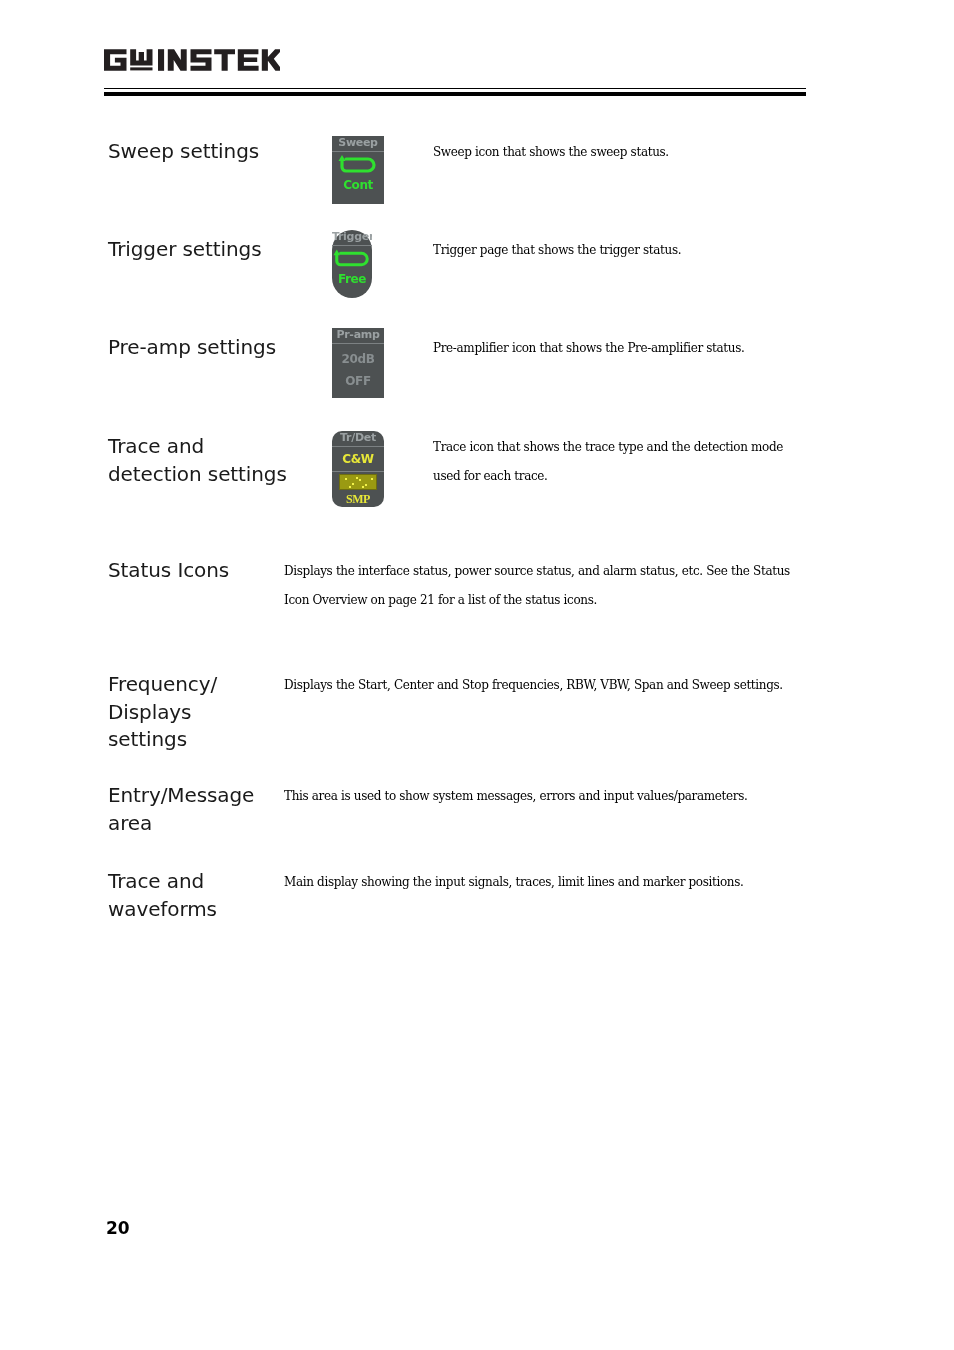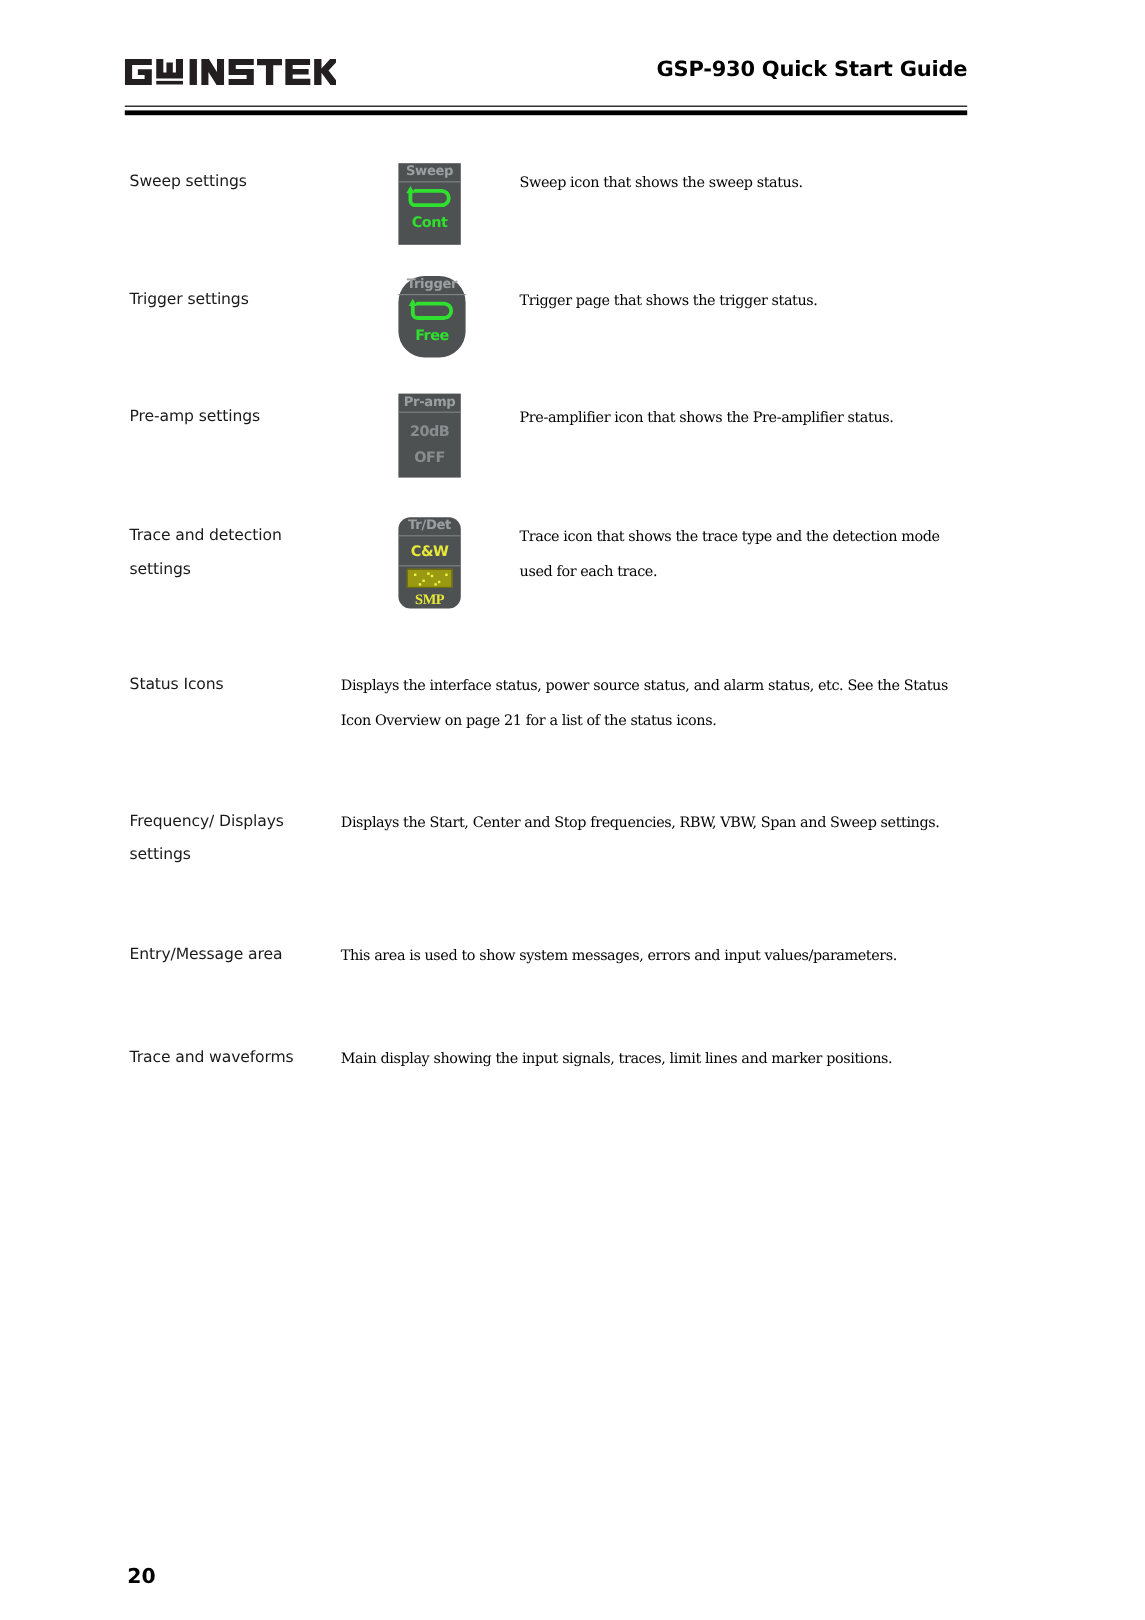--- a/index.html
+++ b/index.html
@@ -71,21 +71,21 @@
   .row {
     position: absolute;
     left: 0;
     width: 954px;
   }
   .label {
     position: absolute;
     left: 108px;
     width: 180px;
     font-family: "DejaVu Sans", sans-serif;
-    font-size: 13px;
+    font-size: 20px;
     line-height: 27.5px;
     color: #1a1a1a;
     letter-spacing: -0.1px;
   }
   .desc {
     position: absolute;
     font-family: "DejaVu Serif", serif;
     font-size: 12px;
     line-height: 28.5px;
     color: #000;
@@ -150,21 +150,21 @@
     position: absolute;
     width: 2px;
     height: 2px;
     background: #f2f24a;
   }
 
   
   #page-number {
     position: absolute;
     left: 106px;
-    top: 1304px;
+    top: 1218px;
     font-family: "DejaVu Sans", sans-serif;
     font-size: 17px;
     font-weight: bold;
     color: #000;
   }
 </style>
 </head>
 <body>
 
 <div id="header">
@@ -186,21 +186,20 @@
 
         <path d="M110.2 3.2 h20.8 v5.1 h-7.3 v16.5 h-6.1 v-16.5 h-7.4 z"></path>
 
         <path d="M133.8 3.2 h20.6 v5.0 h-14.5 v3.2 h13.3 v4.7 h-13.3 v3.6 h14.7 v5.1 h-20.8 z"></path>
 
         <path d="M157.8 3.2 h6.1 v7.9 l7.2 -7.9 h7.6 l-8.9 9.6 l9.2 12.0 h-7.6 l-7.5 -10.1 v10.1 h-6.1 z"></path>
       </g>
     </svg>
   </div>
 
-  <div id="header-title">GSP-930 Quick Start Guide</div>
   <div id="rule-thin"></div>
   <div id="rule-thick"></div>
 </div>
 
 <div id="content">
 
   <div class="row" style="top:138px;">
     <div class="label">Sweep settings</div>
     <div class="icon-box" style="left:332px; top:-2px; width:52px; height:68px;">
       <div class="icon-title">Sweep</div>
@@ -210,21 +209,21 @@
           <path d="M5 1 L1.5 7 L8.5 7 Z" fill="#2fe02f"></path>
         </svg>
       </div>
       <div class="icon-text green">Cont</div>
     </div>
     <div class="desc narrow">Sweep icon that shows the sweep status.</div>
   </div>
 
   <div class="row" style="top:236px;">
     <div class="label">Trigger settings</div>
-    <div class="icon-box" style="left:332px; top:-6px; width:56px; height:68px;border-radius:22px;">
+    <div class="icon-box" style="left:332px; top:-6px; width:40px; height:68px;border-radius:22px;">
       <div class="icon-title">Trigger</div>
       <div class="loop-wrap">
         <svg width="42" height="22" viewBox="0 0 42 22" aria-hidden="true">
           <path d="M9 5 H31 a6 6 0 0 1 6 6 a6 6 0 0 1 -6 6 H9 a4 4 0 0 1 -4 -4 V5" fill="none" stroke="#2fe02f" stroke-width="3.2" stroke-linecap="round"></path>
           <path d="M5 1 L1.5 7 L8.5 7 Z" fill="#2fe02f"></path>
         </svg>
       </div>
       <div class="icon-text green">Free</div>
     </div>
     <div class="desc narrow">Trigger page that shows the trigger status.</div>

